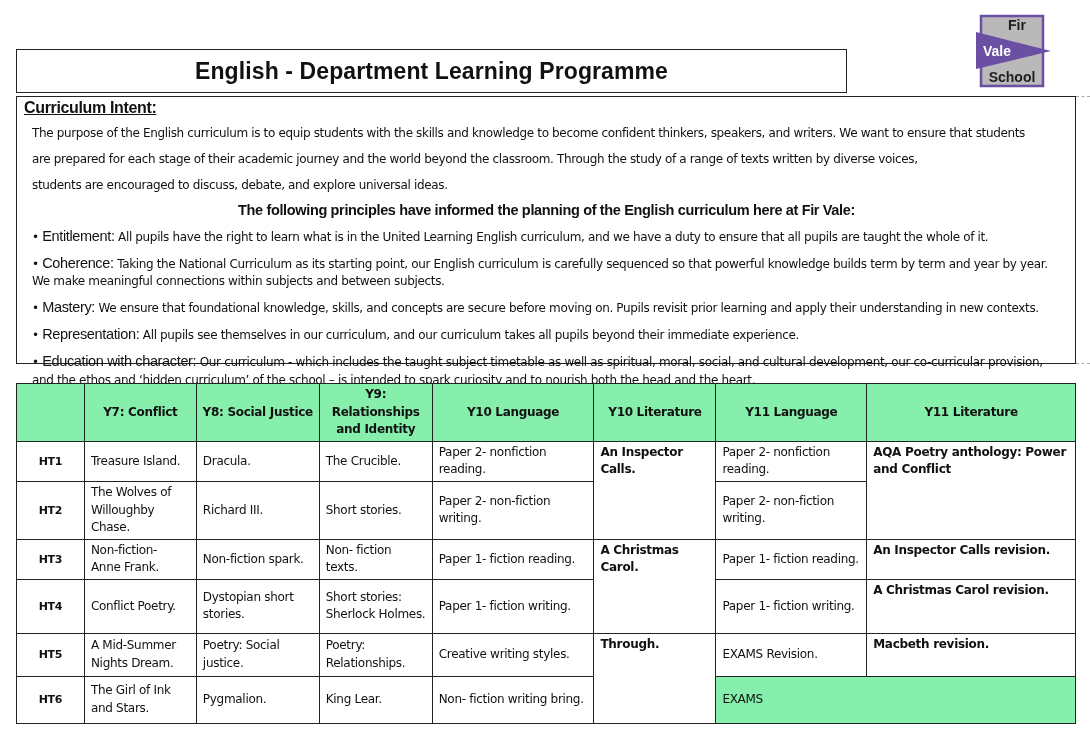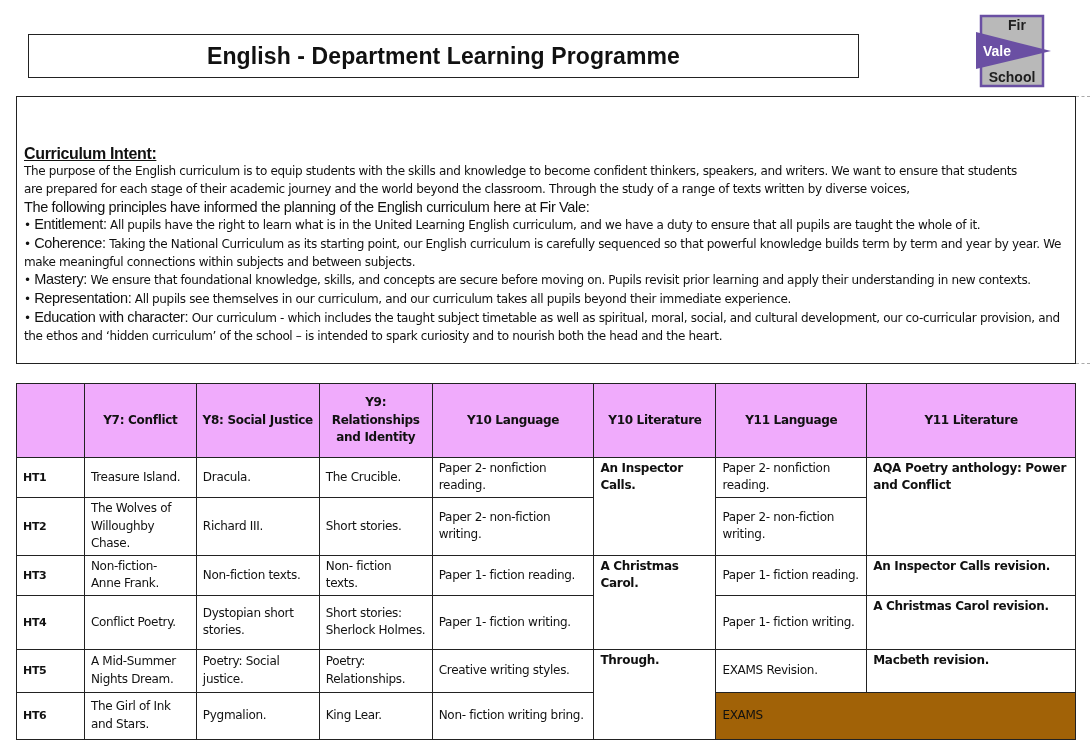--- a/index.html
+++ b/index.html
@@ -1,32 +1,32 @@
 <!DOCTYPE html>
 <html><head>
 <meta charset="utf-8">
 <style>
   html,body{margin:0;padding:0;background:#ffffff;}
   body{width:1090px;height:752px;position:relative;overflow:hidden;font-family:"Liberation Sans",sans-serif;color:#111;}
-  .title-box{position:absolute;left:16px;top:34px;width:831px;height:44px;border:1px solid #222;box-sizing:border-box;display:flex;align-items:center;justify-content:center;margin-left:12px;}
+  .title-box{position:absolute;left:16px;top:49px;width:831px;height:44px;border:1px solid #222;box-sizing:border-box;display:flex;align-items:center;justify-content:center;}
   .title-box h1{margin:0;font-size:23px;font-weight:bold;letter-spacing:0.1px;color:#111;}
   .logo{position:absolute;left:975px;top:14px;width:80px;height:74px;}
   .intent{position:absolute;left:16px;top:96px;width:1060px;height:268px;border:1px solid #222;box-sizing:border-box;padding:2px 6px 0 7px;font-family:"DejaVu Sans",sans-serif;font-size:12px;line-height:17.8px;letter-spacing:-0.35px;}
   .intent-dash{position:absolute;left:1076px;top:96px;width:14px;border-top:1px dashed #aaa;}
   .intent-dash.bottom{top:363px;}
-  .intent .heading{font-family:"Liberation Sans",sans-serif;font-weight:bold;font-size:16px;text-decoration:underline;line-height:18px;margin-top:46px;}
-  .intent .sub{font-family:"Liberation Sans",sans-serif;font-weight:normal;font-size:14.5px;line-height:17.5px;}
-  .intent .p{margin:0;}
+  .intent .heading{font-family:"Liberation Sans",sans-serif;font-weight:bold;font-size:16px;text-decoration:underline;line-height:18px;}
+  .intent .sub{font-family:"Liberation Sans",sans-serif;font-weight:bold;font-size:14.5px;line-height:17.5px;text-align:center;}
+  .intent .p{margin:8px;}
   .intent .pr-name{font-family:"Liberation Sans",sans-serif;font-weight:normal;font-size:14.5px;}
   table.plan{position:absolute;left:16px;top:383px;width:1060px;border-collapse:collapse;font-family:"DejaVu Sans",sans-serif;font-size:12px;letter-spacing:-0.3px;}
   table.plan th,table.plan td{border:1px solid #222;padding:2px 6px;vertical-align:middle;line-height:17.6px;}
-  table.plan th{background:#f0abfc;font-weight:bold;text-align:center;height:54px;box-sizing:border-box;padding:10px 4px;}
-  table.plan td.ht{text-align:left;font-weight:bold;font-size:11px;}
+  table.plan th{background:#86efac;font-weight:bold;text-align:center;height:54px;box-sizing:border-box;padding:2px 4px;}
+  table.plan td.ht{text-align:center;font-weight:bold;font-size:11px;}
   table.plan td.top{vertical-align:top;font-weight:bold;}
-  table.plan td.exams{background:#a16207;}
+  table.plan td.exams{background:#86efac;}
 </style>
 </head>
 <body>
 
 <div class="title-box">
   <h1>English - Department Learning Programme</h1>
 </div>
 
 <svg class="logo" viewBox="0 0 80 74">
   <rect x="6" y="2" width="62" height="70" fill="#b9b9b9" stroke="#6a4fa3" stroke-width="2.5"></rect>
@@ -35,20 +35,21 @@
   <text x="22" y="42" font-family="Liberation Sans, sans-serif" font-weight="bold" font-size="14" fill="#ffffff" text-anchor="middle">Vale</text>
   <text x="37" y="68" font-family="Liberation Sans, sans-serif" font-weight="bold" font-size="14" fill="#1e1e1e" text-anchor="middle">School</text>
 </svg>
 
 <div class="intent-dash"></div>
 <div class="intent-dash bottom"></div>
 <div class="intent">
   <div class="heading">Curriculum Intent:</div>
   <div class="p">The purpose of the English curriculum is to equip students with the skills and knowledge to become confident thinkers, speakers, and writers. We want to ensure that students</div>
   <div class="p">are prepared for each stage of their academic journey and the world beyond the classroom. Through the study of a range of texts written by diverse voices,</div>
+  <div class="p">students are encouraged to discuss, debate, and explore universal ideas.</div>
   <div class="sub">The following principles have informed the planning of the English curriculum here at Fir Vale:</div>
   <div class="p">• <span class="pr-name">Entitlement:</span> <span>All pupils have the right to learn what is in the United Learning English curriculum, and we have a duty to ensure that all pupils are taught the whole of it.</span></div>
   <div class="p">• <span class="pr-name">Coherence:</span> <span>Taking the National Curriculum as its starting point, our English curriculum is carefully sequenced so that powerful knowledge builds term by term and year by year. We make meaningful connections within subjects and between subjects.</span></div>
   <div class="p">• <span class="pr-name">Mastery:</span> <span>We ensure that foundational knowledge, skills, and concepts are secure before moving on. Pupils revisit prior learning and apply their understanding in new contexts.</span></div>
   <div class="p">• <span class="pr-name">Representation:</span> <span>All pupils see themselves in our curriculum, and our curriculum takes all pupils beyond their immediate experience.</span></div>
   <div class="p">• <span class="pr-name">Education with character:</span> <span>Our curriculum - which includes the taught subject timetable as well as spiritual, moral, social, and cultural development, our co-curricular provision, and the ethos and ‘hidden curriculum’ of the school – is intended to spark curiosity and to nourish both the head and the heart.</span></div>
 </div>
 
 <table class="plan">
   <colgroup>
@@ -88,21 +89,21 @@
       <td class="ht">HT2</td>
       <td>The Wolves of Willoughby Chase.</td>
       <td>Richard III.</td>
       <td>Short stories.</td>
       <td>Paper 2- non-fiction writing.</td>
       <td>Paper 2- non-fiction writing.</td>
     </tr>
     <tr style="height:38px">
       <td class="ht">HT3</td>
       <td>Non-fiction- Anne Frank.</td>
-      <td>Non-fiction texts.</td>
+      <td>Non-fiction spark.</td>
       <td>Non- fiction texts.</td>
       <td>Paper 1- fiction reading.</td>
       <td class="top" rowspan="2">A Christmas Carol.</td>
       <td>Paper 1- fiction reading.</td>
       <td class="top">An Inspector Calls revision.</td>
     </tr>
     <tr style="height:54px">
       <td class="ht">HT4</td>
       <td>Conflict Poetry.</td>
       <td>Dystopian short stories.</td>

